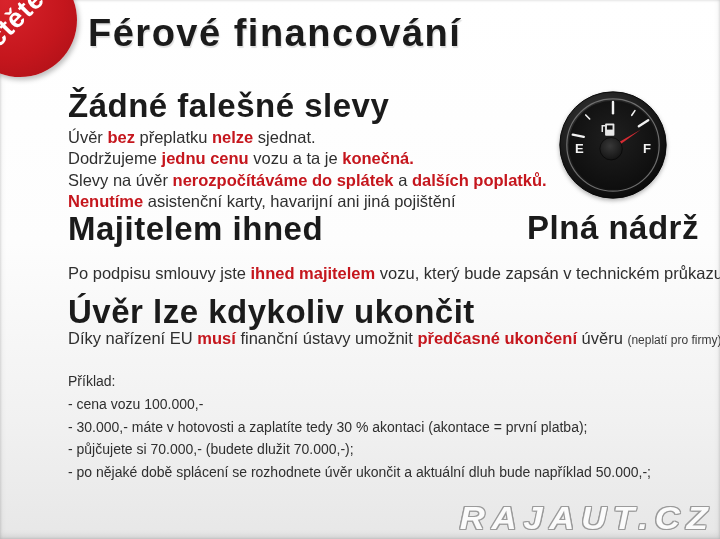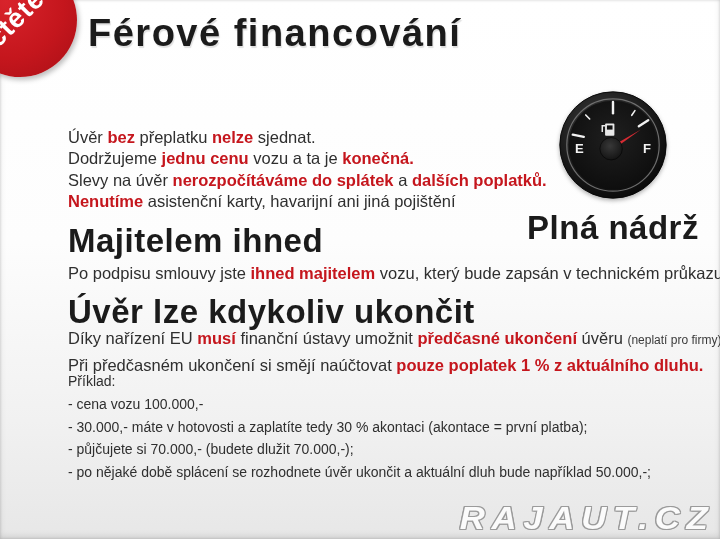--- a/index.html
+++ b/index.html
@@ -31,21 +31,21 @@
     position:absolute;left:88px;top:14px;
     font-size:38px;line-height:1;font-weight:bold;letter-spacing:1.5px;
     color:var(--heading-black);text-shadow:1px 2px 1px rgba(0,0,0,.12);
     white-space:nowrap;
   }
   .h{
     position:absolute;left:68px;font-size:33px;line-height:1;font-weight:bold;
     color:var(--heading-black);white-space:nowrap;letter-spacing:.5px;
   }
   .h-1{top:89px;}
-  .h-2{top:224px;}
+  .h-2{top:212px;}
   .h-3{top:295px;}
   .body{position:absolute;left:68px;color:var(--body-text);font-size:16.5px;}
   .body .line{white-space:nowrap;}
   .body-1{top:127px;}
   .body-1 .line{line-height:21.4px;}
   .body-2{top:261px;}
   .body-2 .line{line-height:25px;}
   .body-3{top:326px;}
   .body-3 .line{line-height:24.5px;}
   .example{position:absolute;left:68px;top:370px;color:var(--body-text);font-size:14px;}
@@ -73,36 +73,36 @@
 <body>
 
 <div class="canvas">
 
   <div class="badge">
     <span class="badge-label">čtěte</span>
   </div>
 
   <h1 class="title">Férové financování</h1>
 
+  <h2 class="h h-1">Žádné falešné slevy</h2>
   <div class="body body-1">
     <div class="line"><span>Úvěr </span><span class="seg-red seg-bold">bez</span><span> přeplatku </span><span class="seg-red seg-bold">nelze</span><span> sjednat.</span></div>
     <div class="line"><span>Dodržujeme </span><span class="seg-red seg-bold">jednu cenu</span><span> vozu a ta je </span><span class="seg-red seg-bold">konečná.</span></div>
     <div class="line"><span>Slevy na úvěr </span><span class="seg-red seg-bold">nerozpočítáváme do splátek</span><span> a </span><span class="seg-red seg-bold">dalších poplatků.</span></div>
     <div class="line"><span class="seg-red seg-bold">Nenutíme</span><span> asistenční karty, havarijní ani jiná pojištění</span></div>
   </div>
 
   <h2 class="h h-2">Majitelem ihned</h2>
   <div class="body body-2">
     <div class="line"><span>Po podpisu smlouvy jste </span><span class="seg-red seg-bold">ihned majitelem</span><span> vozu, který bude zapsán v technickém průkazu.</span></div>
   </div>
 
   <h2 class="h h-3">Úvěr lze kdykoliv ukončit</h2>
   <div class="body body-3">
     <div class="line"><span>Díky nařízení EU </span><span class="seg-red seg-bold">musí</span><span> finanční ústavy umožnit </span><span class="seg-red seg-bold">předčasné ukončení</span><span> úvěru </span><span class="seg-small">(neplatí pro firmy)</span></div>
-    <div class="line"><span>Při předčasném ukončení si smějí naúčtovat </span><span class="seg-red seg-bold">pouze poplatek 1 % z aktuálního dluhu.</span></div>
   </div>
 
   <div class="example">
     <div class="line">Příklad:</div>
     <div class="line item"><span>- cena vozu 100.000,-</span></div>
     <div class="line item"><span>- 30.000,- máte v hotovosti a zaplatíte tedy 30 % akontaci (akontace = první platba);</span></div>
     <div class="line item"><span>- půjčujete si 70.000,- (budete dlužit 70.000,-);</span></div>
     <div class="line item"><span>- po nějaké době splácení se rozhodnete úvěr ukončit a aktuální dluh bude například 50.000,-;</span></div>
   </div>
 

